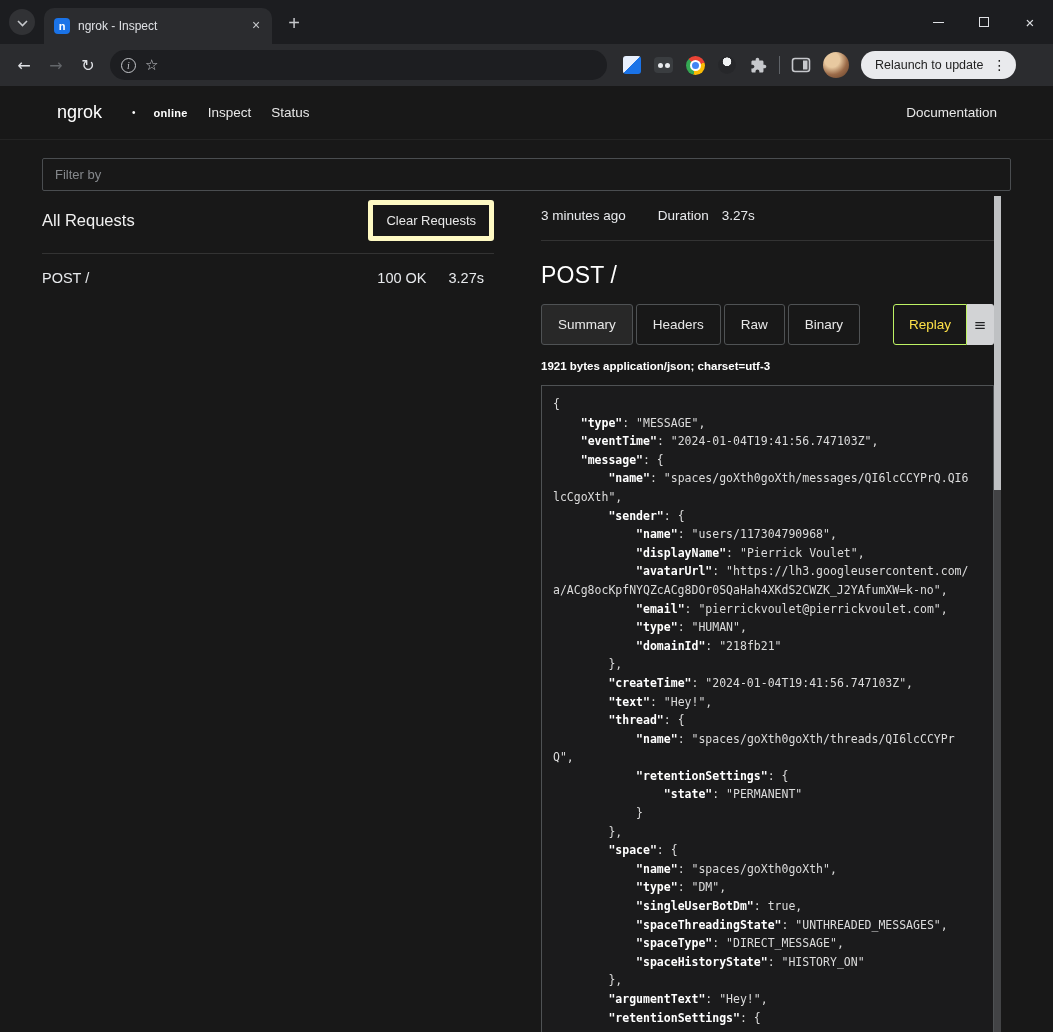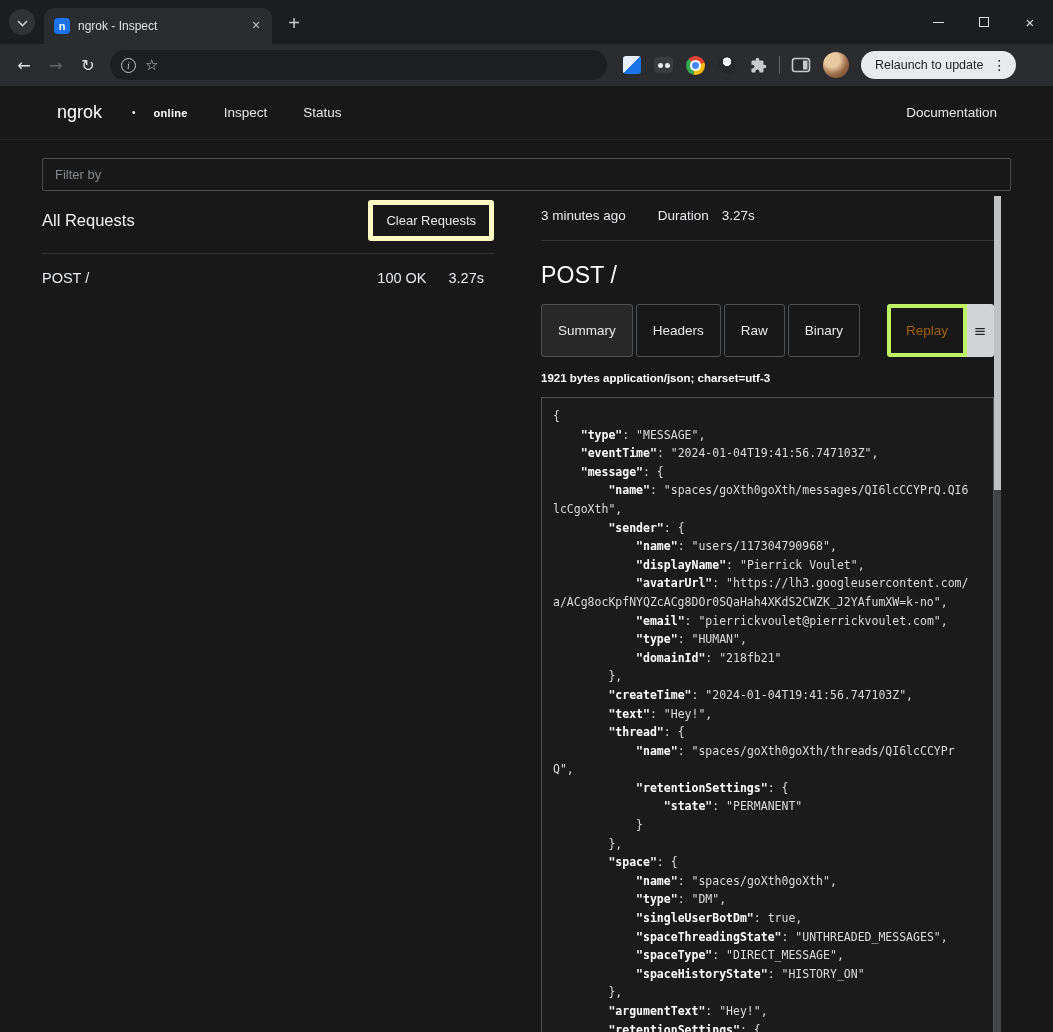--- a/index.html
+++ b/index.html
@@ -52,21 +52,21 @@
     background:radial-gradient(circle at 35% 30%,#e8c9a0 0 30%,#9a6a48 60%,#5d3c28); }
   .relaunch { margin-left:12px; height:28px; border-radius:15px; background:#e9eaed; color:#1f1f1f;
     display:flex; align-items:center; padding:0 10px 0 14px; gap:9px; font-size:12.5px; cursor:pointer; white-space:nowrap; }
   .relaunch .kebab { font-family:"DejaVu Sans", sans-serif; font-size:14px; color:#1f1f1f; }
 
   
   .site-header { height:54px; display:flex; align-items:center; padding:0 56px 0 57px; border-bottom:1px solid #242424; }
   .brand { font-size:18px; color:#fff; cursor:pointer; }
   .status-dot { margin-left:30px; font-size:10px; color:#fff; }
   .online { margin-left:18px; font-size:11px; font-weight:bold; color:#fff; letter-spacing:.3px; }
-  .nav-link { margin-left:36px; font-size:13.5px; color:#e8e8e8; cursor:pointer; text-decoration:none; }
+  .nav-link { margin-left:20px; font-size:13.5px; color:#e8e8e8; cursor:pointer; text-decoration:none; }
   .nav-link.docs { margin-left:auto; }
 
   .filter-wrap { padding:18px 42px 0; }
   .filter { width:100%; height:33px; background:transparent; border:1px solid #4a4d50; border-radius:2px;
     color:#e8e8e8; font-size:13px; padding:0 12px; font-family:"Liberation Sans", sans-serif; outline:none; }
   .filter::placeholder { color:#85888c; }
 
   .main { display:flex; padding:5px 0 0 42px; }
   .left { width:452px; flex:none; margin-right:47px; }
   .left-head { display:flex; align-items:center; justify-content:space-between; padding:4px 0 12px; border-bottom:1px solid #333; }
@@ -75,26 +75,26 @@
     padding:8px 13px; cursor:pointer; font-family:"Liberation Sans", sans-serif; }
   .req-row { display:flex; align-items:center; padding:16px 10px 14px 0; font-size:14.5px; cursor:pointer; }
   .req-status { margin-left:auto; }
   .req-dur { margin-left:22px; }
 
   .right { width:453px; flex:none; }
   .meta-row { display:flex; align-items:center; padding:12px 0 17px; border-bottom:1px solid #333; font-size:13.5px; }
   .dur-label { margin-left:32px; }
   .dur-val { margin-left:13px; }
   .detail-title { margin-top:21px; font-size:23px; color:#fff; letter-spacing:.2px; }
-  .tabs { margin-top:15px; display:flex; align-items:stretch; height:53px; }
+  .tabs { margin-top:15px; display:flex; align-items:stretch; height:41px; }
   .tabbtn { background:transparent; border:1px solid #4f5254; border-radius:3px; color:#e8e8e8; font-size:13.5px;
     padding:0 16px; margin-right:3px; cursor:pointer; font-family:"Liberation Sans", sans-serif; }
   .tabbtn.active { background:rgba(255,255,255,0.07); }
   .replay-group { margin-left:auto; display:flex; }
-  .replay { background:transparent; border:4px solid #bef264; border-radius:3px 0 0 3px; color:#a16207;
+  .replay { background:transparent; border:1px solid #bef264; border-radius:3px 0 0 3px; color:#fde047;
     font-size:13.5px; padding:8px 15px; cursor:pointer; font-family:"Liberation Sans", sans-serif; }
   .replay-menu { width:27px; background:#d2d3d5; border:1px solid #d2d3d5; border-left:none; border-radius:0 3px 3px 0;
     color:#202124; font-size:15px; font-family:"DejaVu Sans", sans-serif; cursor:pointer;
     display:flex; align-items:center; justify-content:center; }
   .content-meta { margin-top:15px; font-size:11.5px; font-weight:bold; color:#fff; }
   .code-box { margin-top:13px; border:1px solid #4f5254; background:#1b1b1c; padding:9px 11px; height:680px; overflow:hidden; }
   .code-box pre { font-family:"DejaVu Sans Mono", monospace; font-size:11.5px; line-height:18.6px;
     color:#dcdcdc; white-space:pre; }
   .code-box .jk { font-weight:bold; color:#fff; }
 

